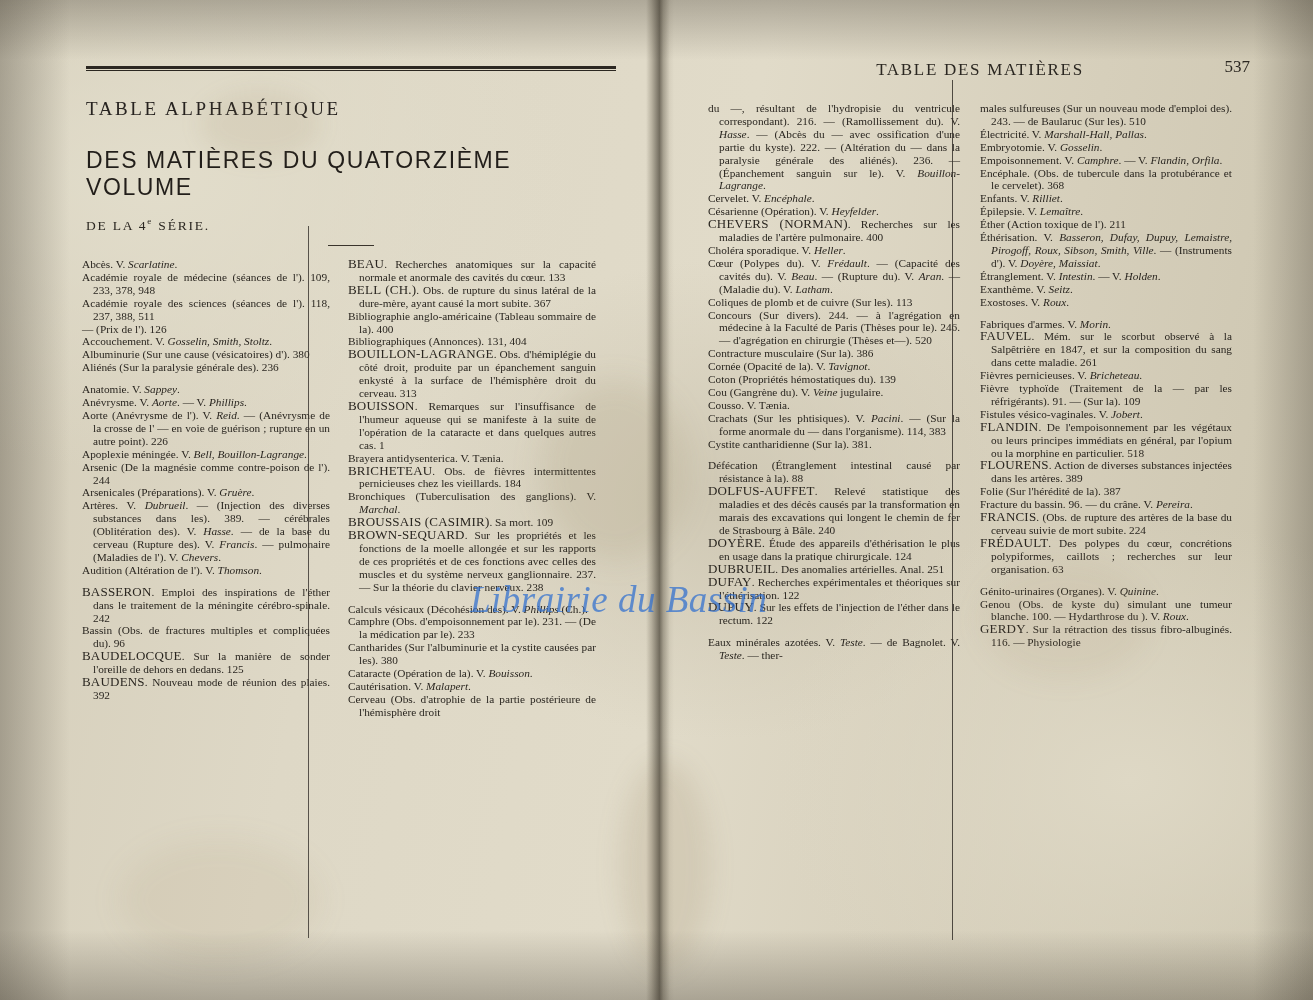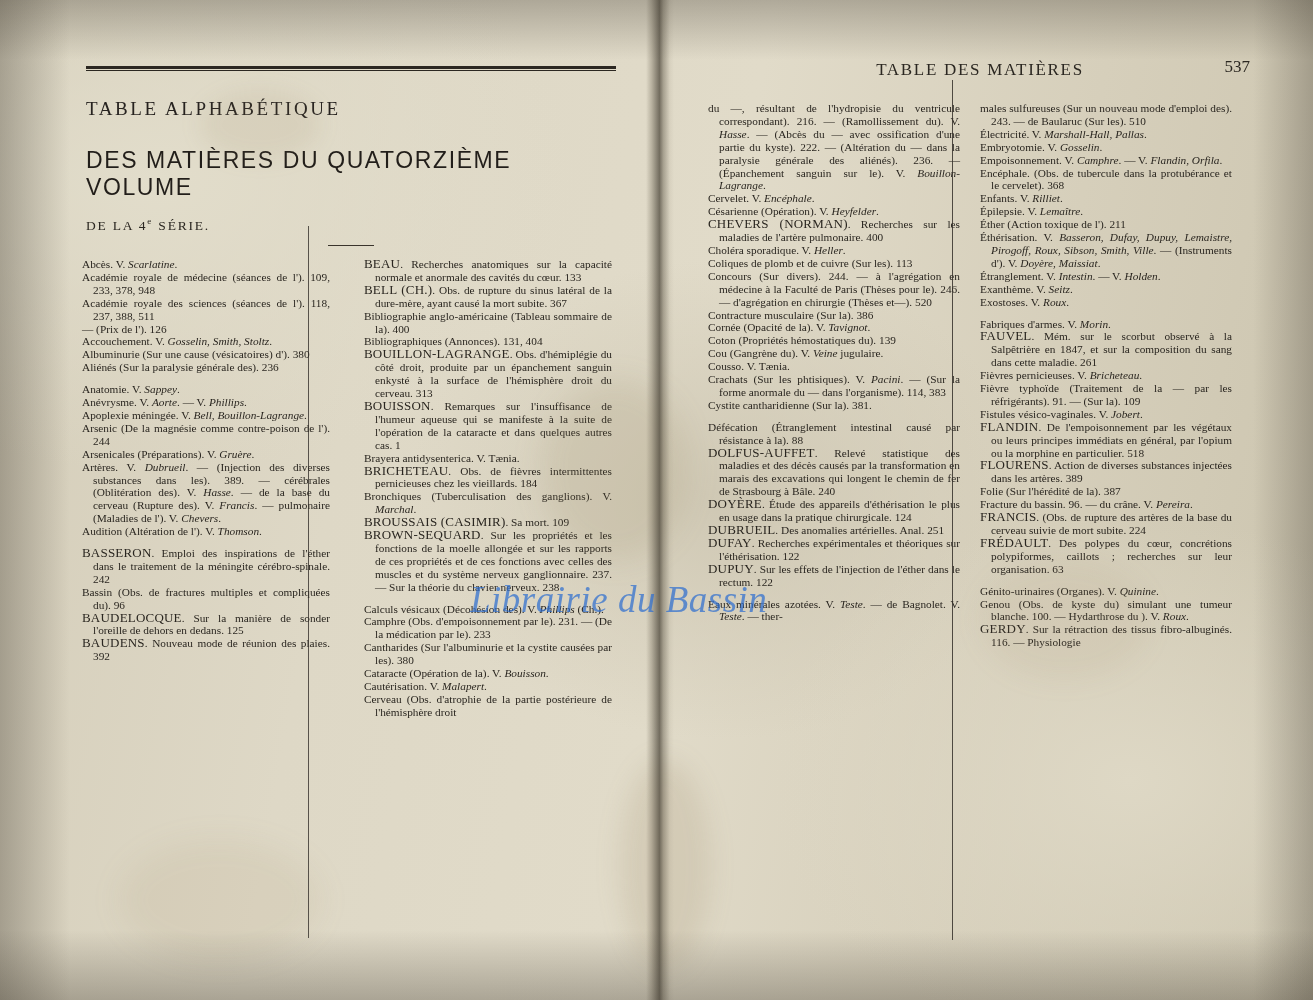--- a/index.html
+++ b/index.html
@@ -164,21 +164,21 @@
     top: 62px;
     width: 544px;
   }
   .col {
     width: 248px;
     font-size: 11.3px;
     line-height: 12.9px;
     color: #2a2620;
     text-align: justify;
   }
-  .col.c1 { margin-right: 34px; }
+  .col.c1 { margin-right: 18px; }
   .cols-right .col { width: 252px; }
   .cols-right .col.c1 { margin-right: 20px; font-family: Liberation Serif, serif; }
   .entry {
     margin-bottom: 0px;
     padding-left: 11px;
     text-indent: -11px;
   }
   .gap { height: 9px; }
   .caps {
     font-size: 13px;
@@ -256,20 +256,21 @@
           <div class="entry">Abcès. V. <span class="it">Scarlatine</span>.</div>
           <div class="entry">Académie royale de médecine (séances de l'). 109, 233, 378, 948</div>
           <div class="entry">Académie royale des sciences (séances de l'). 118, 237, 388, 511</div>
           <div class="entry">— (Prix de l'). 126</div>
           <div class="entry">Accouchement. V. <span class="it">Gosselin, Smith, Stoltz</span>.</div>
           <div class="entry">Albuminurie (Sur une cause (vésicatoires) d'). 380</div>
           <div class="entry">Aliénés (Sur la paralysie générale des). 236</div>
           <div class="gap"></div>
           <div class="entry">Anatomie. V. <span class="it">Sappey</span>.</div>
           <div class="entry">Anévrysme. V. <span class="it">Aorte</span>. — V. <span class="it">Phillips</span>.</div>
+          <div class="entry">Aorte (Anévrysme de l'). V. <span class="it">Reid</span>. — (Anévrysme de la crosse de l' — en voie de guérison ; rupture en un autre point). 226</div>
           <div class="entry">Apoplexie méningée. V. <span class="it">Bell, Bouillon-Lagrange</span>.</div>
           <div class="entry">Arsenic (De la magnésie comme contre-poison de l'). 244</div>
           <div class="entry">Arsenicales (Préparations). V. <span class="it">Gruère</span>.</div>
           <div class="entry">Artères. V. <span class="it">Dubrueil</span>. — (Injection des diverses substances dans les). 389. — cérébrales (Oblitération des). V. <span class="it">Hasse</span>. — de la base du cerveau (Rupture des). V. <span class="it">Francis</span>. — pulmonaire (Maladies de l'). V. <span class="it">Chevers</span>.</div>
           <div class="entry">Audition (Altération de l'). V. <span class="it">Thomson</span>.</div>
           <div class="gap"></div>
           <div class="entry"><span class="caps">BASSERON</span>. Emploi des inspirations de l'éther dans le traitement de la méningite cérébro-spinale. 242</div>
           <div class="entry">Bassin (Obs. de fractures multiples et compliquées du). 96</div>
           <div class="entry"><span class="caps">BAUDELOCQUE</span>. Sur la manière de sonder l'oreille de dehors en dedans. 125</div>
           <div class="entry"><span class="caps">BAUDENS</span>. Nouveau mode de réunion des plaies. 392</div>
@@ -304,20 +305,21 @@
       <span class="rh-folio">537</span>
     </div>
 
     <div class="cols cols-right">
       <div class="col c1" id="rp-c1">
           <div class="entry">du —, résultant de l'hydropisie du ventricule correspondant). 216. — (Ramollissement du). V. <span class="it">Hasse</span>. — (Abcès du — avec ossification d'une partie du kyste). 222. — (Altération du — dans la paralysie générale des aliénés). 236. — (Épanchement sanguin sur le). V. <span class="it">Bouillon-Lagrange</span>.</div>
           <div class="entry">Cervelet. V. <span class="it">Encéphale</span>.</div>
           <div class="entry">Césarienne (Opération). V. <span class="it">Heyfelder</span>.</div>
           <div class="entry"><span class="caps">CHEVERS (Norman)</span>. Recherches sur les maladies de l'artère pulmonaire. 400</div>
           <div class="entry">Choléra sporadique. V. <span class="it">Heller</span>.</div>
+          <div class="entry">Cœur (Polypes du). V. <span class="it">Frédault</span>. — (Capacité des cavités du). V. <span class="it">Beau</span>. — (Rupture du). V. <span class="it">Aran</span>. — (Maladie du). V. <span class="it">Latham</span>.</div>
           <div class="entry">Coliques de plomb et de cuivre (Sur les). 113</div>
           <div class="entry">Concours (Sur divers). 244. — à l'agrégation en médecine à la Faculté de Paris (Thèses pour le). 246. — d'agrégation en chirurgie (Thèses et—). 520</div>
           <div class="entry">Contracture musculaire (Sur la). 386</div>
           <div class="entry">Cornée (Opacité de la). V. <span class="it">Tavignot</span>.</div>
           <div class="entry">Coton (Propriétés hémostatiques du). 139</div>
           <div class="entry">Cou (Gangrène du). V. <span class="it">Veine</span> jugulaire.</div>
           <div class="entry">Cousso. V. Tænia.</div>
           <div class="entry">Crachats (Sur les phtisiques). V. <span class="it">Pacini</span>. — (Sur la forme anormale du — dans l'organisme). 114, 383</div>
           <div class="entry">Cystite cantharidienne (Sur la). 381.</div>
           <div class="gap"></div>

